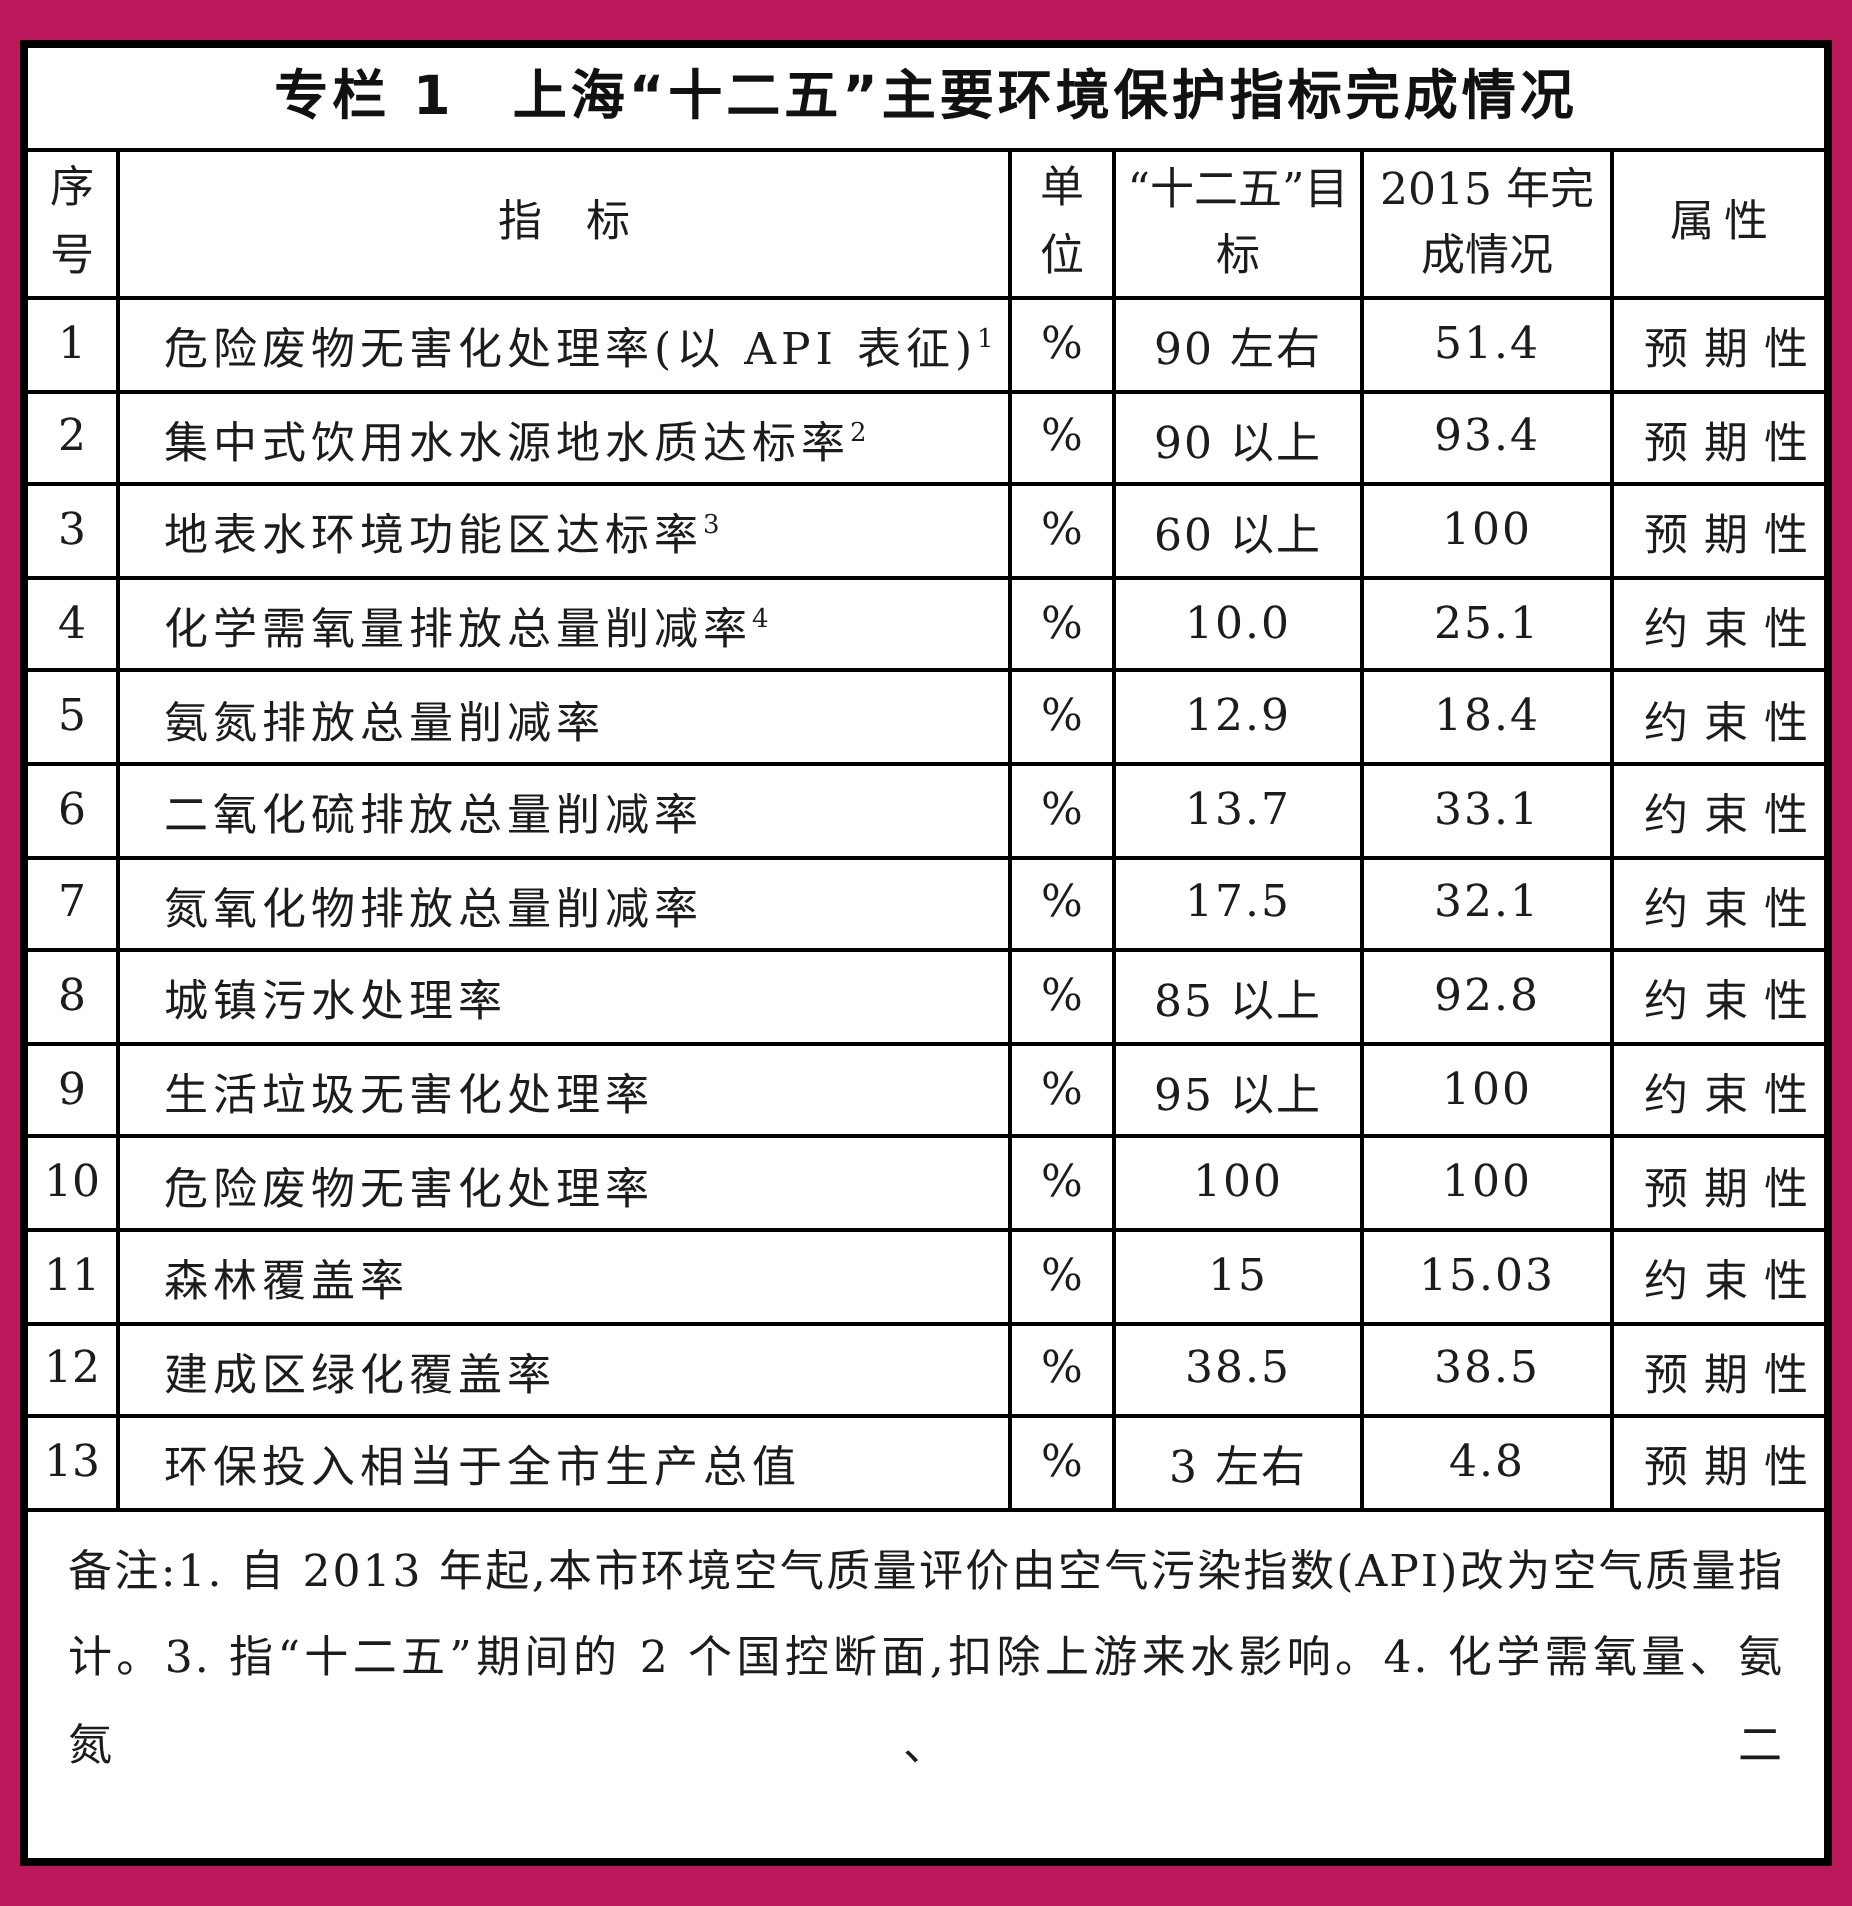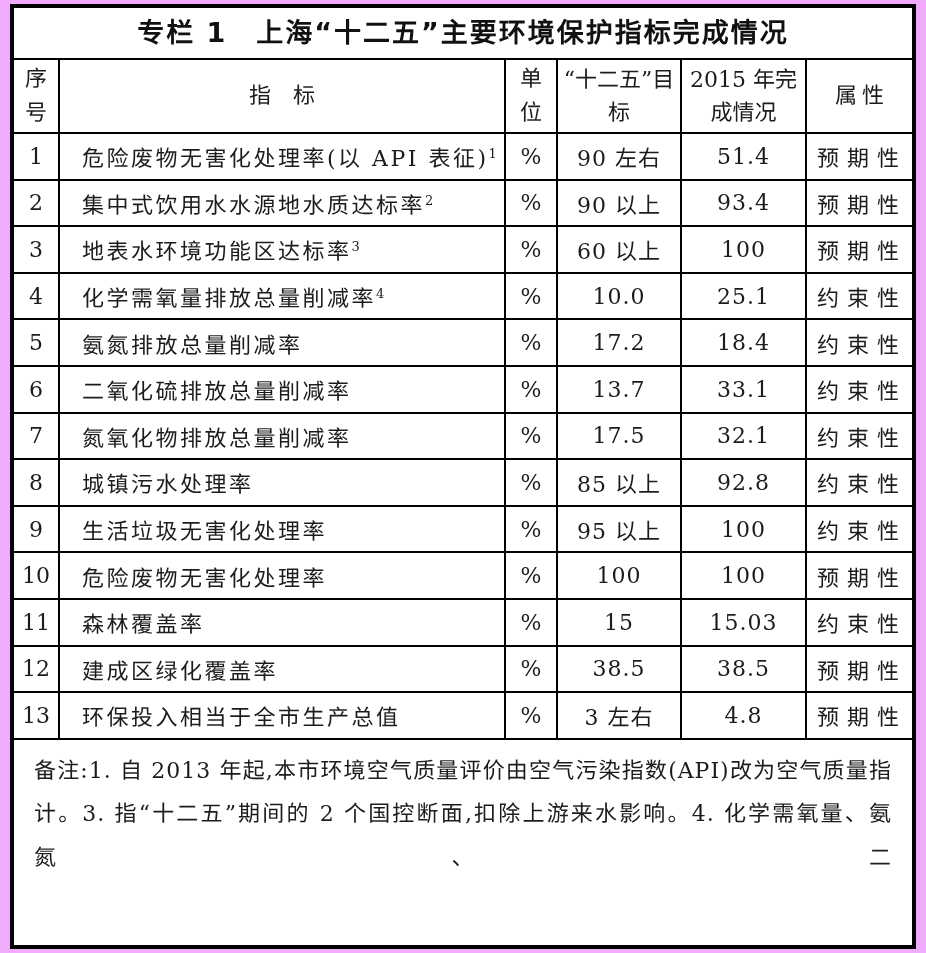--- a/index.html
+++ b/index.html
@@ -5,22 +5,22 @@
   * { margin: 0; padding: 0; box-sizing: border-box; }
   html, body {
     width: 926px;
     background: #ffffff;
     font-family: "DejaVu Serif", serif;
     color: #1c1c1c;
   }
   .page {
     width: 926px;
     height: 953px;
-    background: #f0abfc;
-    padding: 4px 10px;
+    background: #be185d;
+    padding: 20px 10px;
   }
   .box {
     width: 100%;
     height: 100%;
     border: 4px solid #000000;
     background: #ffffff;
   }
   .title-row {
     height: 52px;
     line-height: 50px;
@@ -60,21 +60,21 @@
   }
   thead th.th-attr { letter-spacing: 5px; padding-left: 9px; }
   thead th.th-target, thead th.th-2015 { line-height: 33px; }
 
   tbody td { height: 46.6px; vertical-align: middle; }
   td.c-no   { text-align: center; }
   td.c-ind  { text-align: left; padding-left: 22px; letter-spacing: 2.5px; }
   td.c-ind sup { font-size: 13px; letter-spacing: 0; vertical-align: super; line-height: 0; }
   td.c-unit { text-align: center; }
   td.c-target, td.c-val { text-align: center; letter-spacing: 1px; margin-top: 27px; }
-  td.c-attr { text-align: left; letter-spacing: 8px; padding-left: 10px; }
+  td.c-attr { text-align: right; letter-spacing: 8px; padding-left: 10px; }
 
   .notes {
     padding: 9px 20px 0 20px;
     font-size: 22px;
     line-height: 43.5px;
     letter-spacing: 1px;
   }
   .note-line { white-space: normal; }
   .note-line.just { text-align: justify; text-align-last: justify; }
 </style>
@@ -135,21 +135,21 @@
           <td class="c-ind"><span>化学需氧量排放总量削减率</span><sup>4</sup></td>
           <td class="c-unit">%</td>
           <td class="c-target">10.0</td>
           <td class="c-val">25.1</td>
           <td class="c-attr">约束性</td>
         </tr>
         <tr>
           <td class="c-no">5</td>
           <td class="c-ind"><span>氨氮排放总量削减率</span><sup></sup></td>
           <td class="c-unit">%</td>
-          <td class="c-target">17.2</td>
+          <td class="c-target">12.9</td>
           <td class="c-val">18.4</td>
           <td class="c-attr">约束性</td>
         </tr>
         <tr>
           <td class="c-no">6</td>
           <td class="c-ind"><span>二氧化硫排放总量削减率</span><sup></sup></td>
           <td class="c-unit">%</td>
           <td class="c-target">13.7</td>
           <td class="c-val">33.1</td>
           <td class="c-attr">约束性</td>

